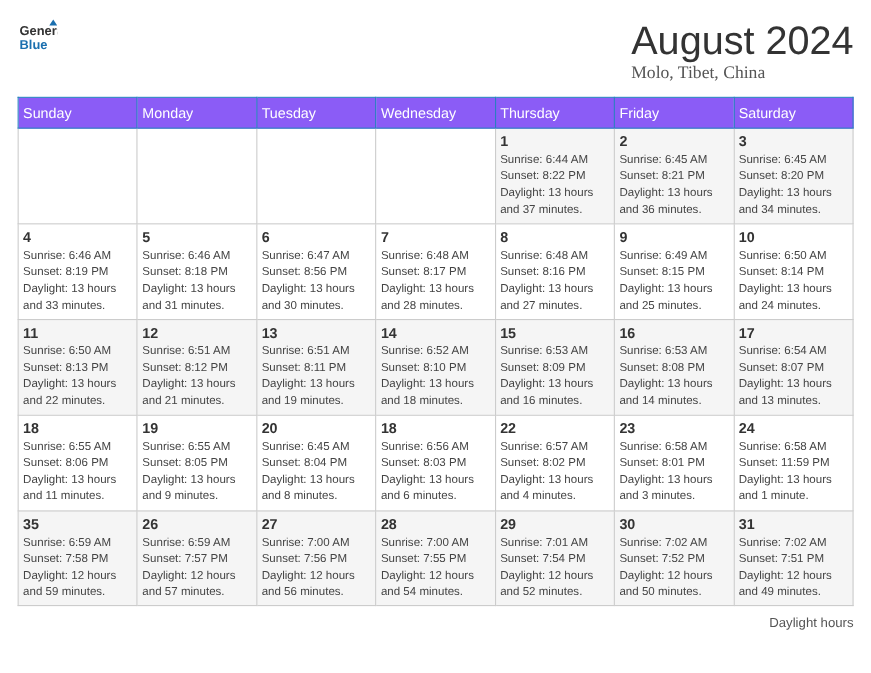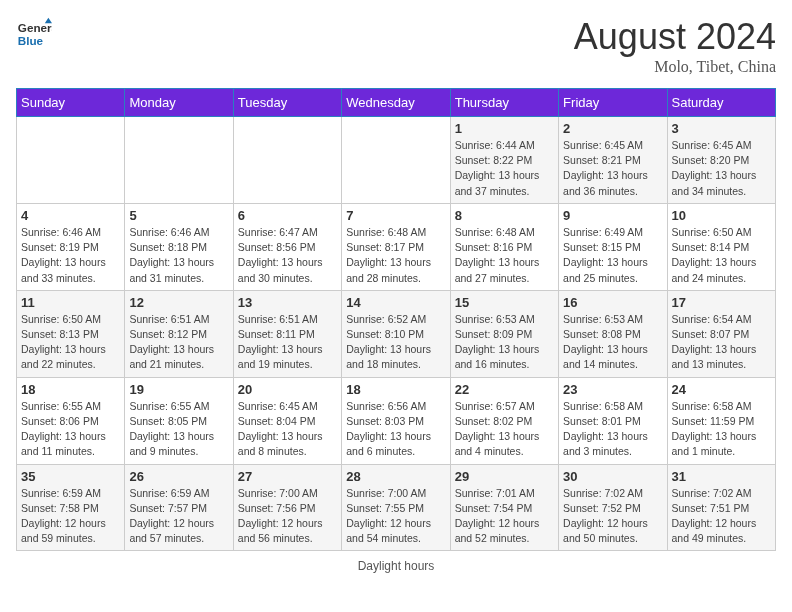--- a/index.html
+++ b/index.html
@@ -19,39 +19,39 @@
     .logo {
       display: flex;
       align-items: center;
       gap: 4px;
     }
     .logo-icon {
       width: 36px;
       height: 36px;
     }
     .title-block {
-      text-align: right;
+      text-align: left;
     }
     .main-title {
       font-size: 36px;
       font-weight: normal;
       color: #333;
     }
     .subtitle {
       font-size: 16px;
       color: #555;
       font-family: Liberation Serif, serif;
     }
     .calendar {
       width: 100%;
       border-collapse: collapse;
       font-size: 11px;
     }
     .calendar thead tr th {
-      background-color: #6d28d9;
+      background-color: #8b5cf6;
       color: #fff;
       padding: 6px 4px;
       text-align: left;
       font-size: 13px;
       font-weight: normal;
       border: 1px solid #2a7fc1;
     }
     .calendar tbody tr td {
       border: 1px solid #ccc;
       vertical-align: top;
@@ -77,21 +77,21 @@
       font-size: 10.5px;
       line-height: 1.45;
     }
     .empty-cell {
       background: #fff !important;
     }
     .footer {
       margin-top: 8px;
       font-size: 12px;
       color: #555;
-      text-align: center;
+      text-align: right;
     }
   </style>
 </head>
 <body>
 
 <div class="header">
   <div class="logo">
     <svg class="logo-icon" viewBox="0 0 40 40">
       <text x="2" y="18" font-size="13" font-weight="bold" fill="#333">General</text>
       <text x="2" y="32" font-size="13" font-weight="bold" fill="#1a6faf">Blue</text>

